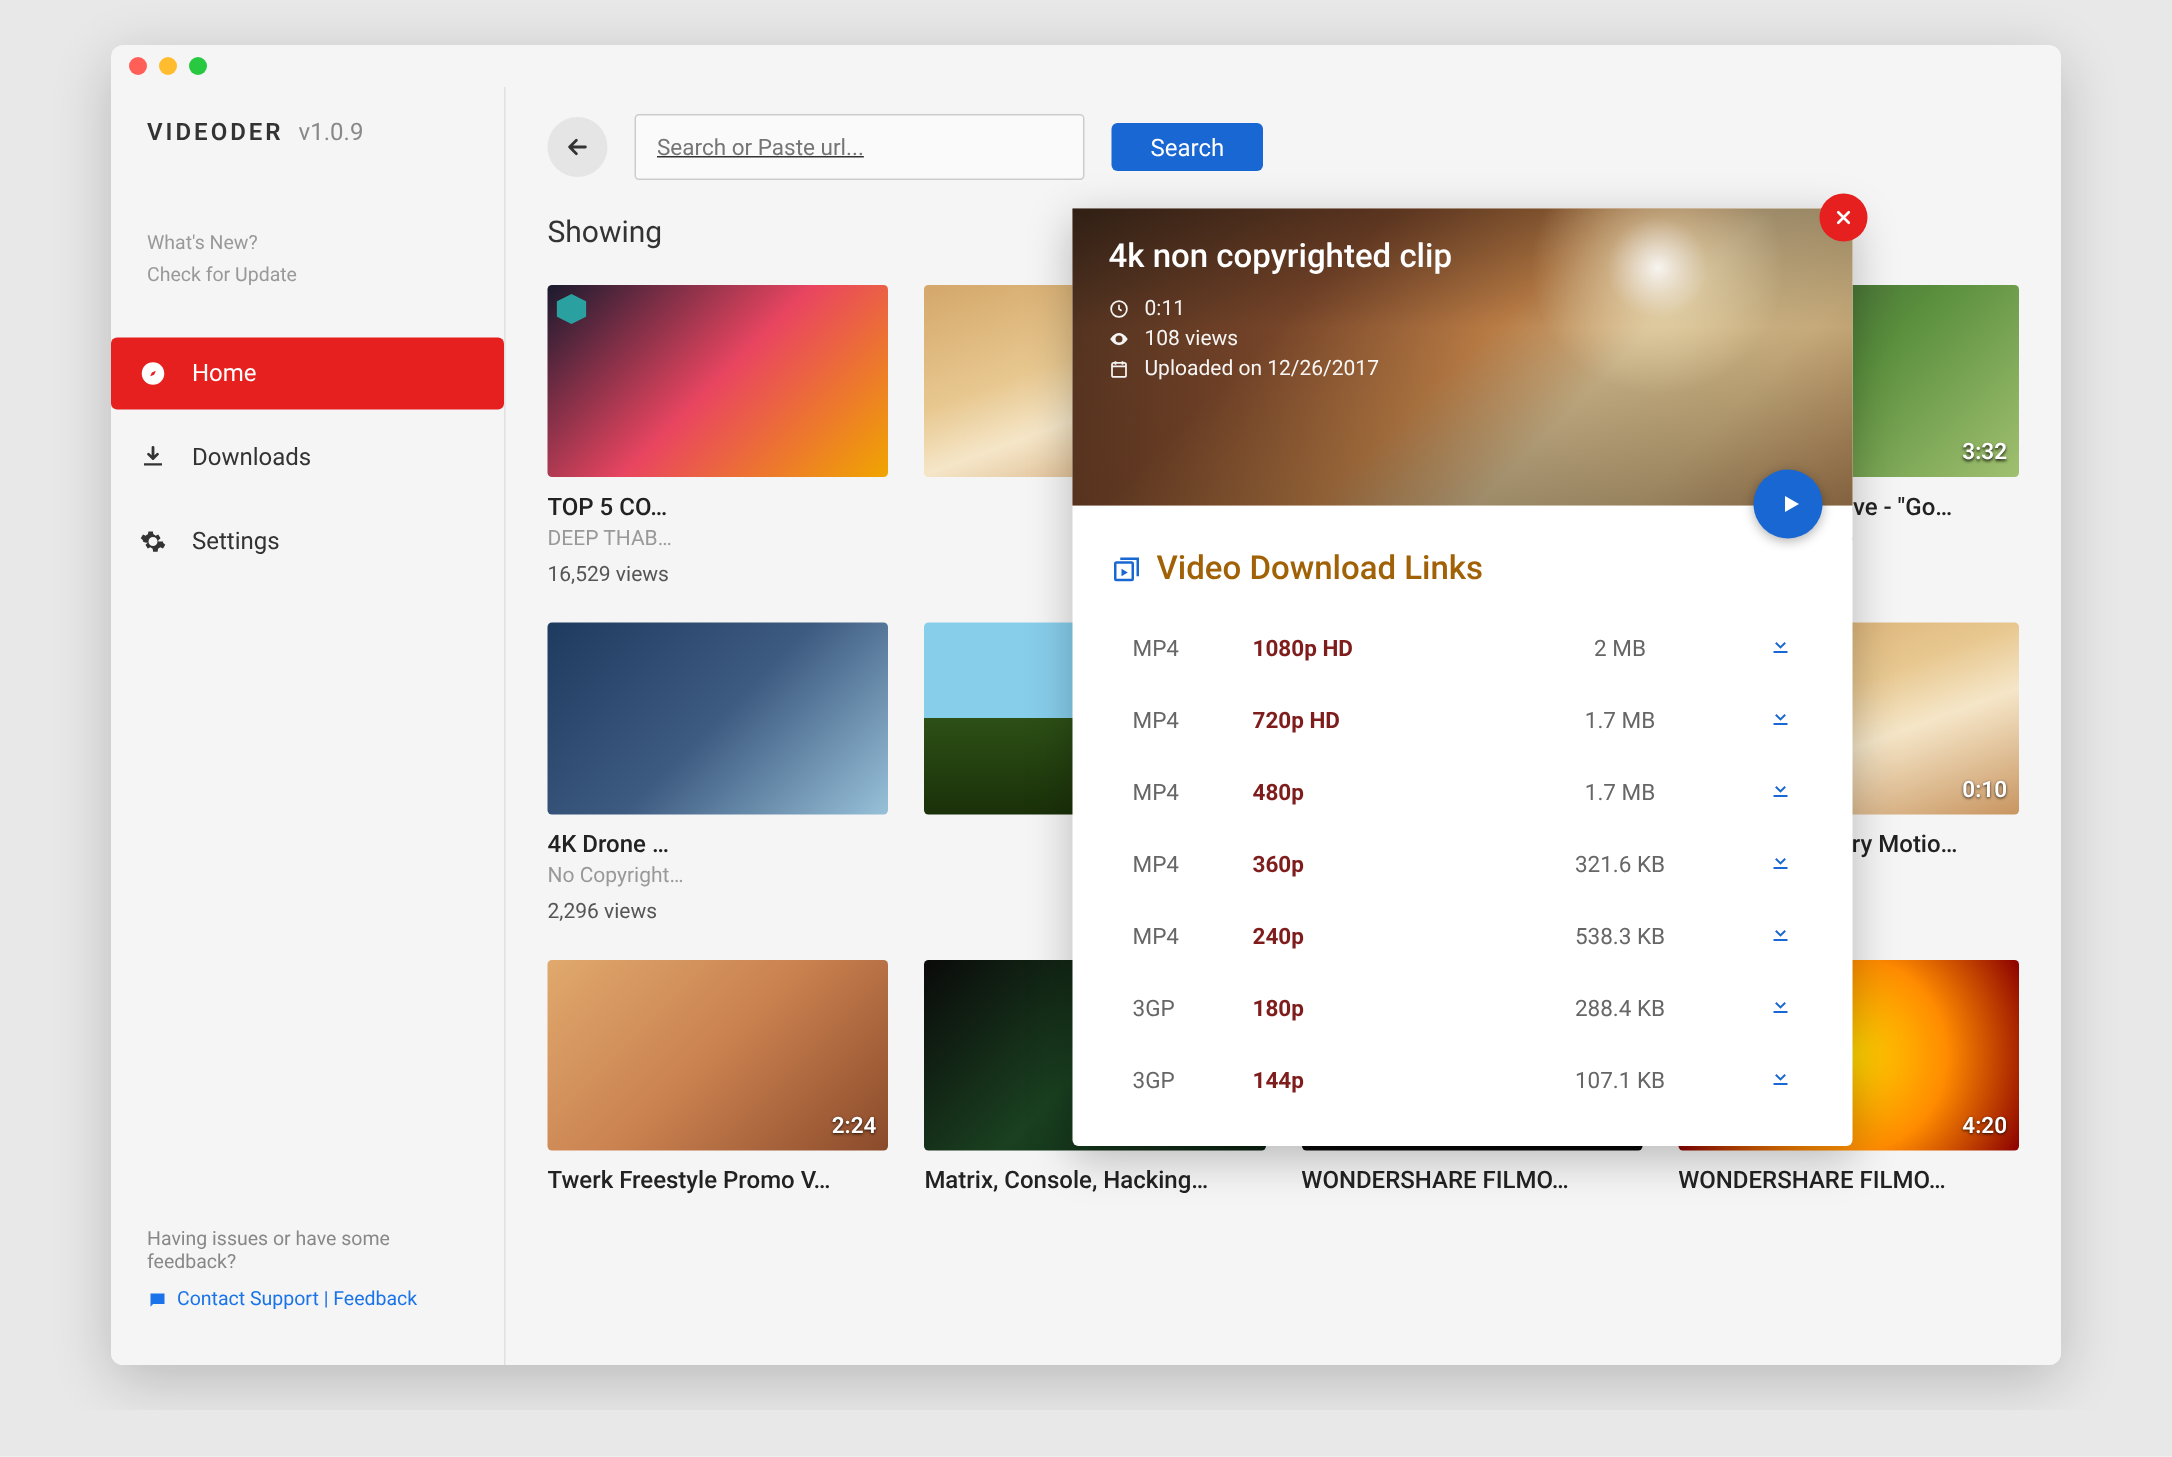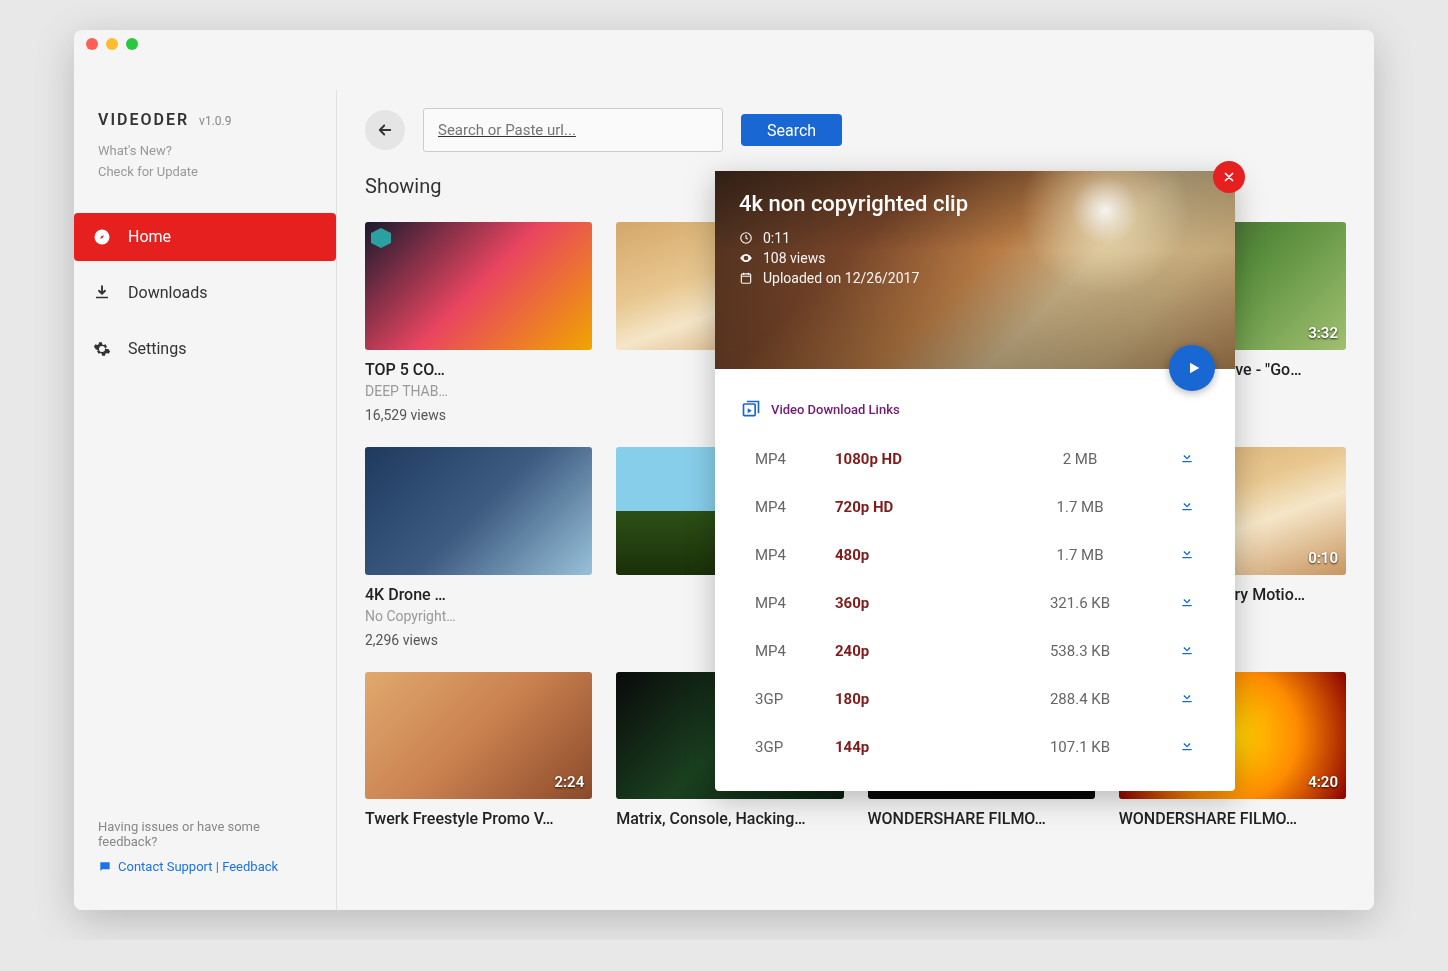--- a/index.html
+++ b/index.html
@@ -1,29 +1,29 @@
 <!DOCTYPE html>
 <html><head>
 <meta charset="utf-8">
 <style>
 * { margin: 0; padding: 0; box-sizing: border-box; font-family: -apple-system, BlinkMacSystemFont, "Segoe UI", Roboto, sans-serif; }
 body { background: #e8e8e8; padding: 30px; }
-.window { background: #f5f5f5; border-radius: 8px; width: 1300px; height: 880px; margin: 0 auto; box-shadow: 0 10px 40px rgba(0,0,0,0.2); overflow: hidden; display: flex; flex-direction: column; position: relative; gap: 32px; }
+.window { background: #f5f5f5; border-radius: 8px; width: 1300px; height: 880px; margin: 0 auto; box-shadow: 0 10px 40px rgba(0,0,0,0.2); overflow: hidden; display: flex; flex-direction: column; position: relative; }
 .titlebar { height: 28px; display: flex; align-items: center; padding: 0 12px; gap: 8px; }
 .tb-dot { width: 12px; height: 12px; border-radius: 50%; }
 .tb-red { background: #ff5f57; }
 .tb-yellow { background: #febc2e; }
 .tb-green { background: #28c840; }
 .content { flex: 1; display: flex; overflow: hidden; }
 .sidebar { width: 262px; background: #f5f5f5; display: flex; flex-direction: column; padding: 20px 0; }
 .brand { padding: 0 24px 8px; }
 .brand-row { display: flex; align-items: baseline; gap: 10px; }
 .brand-name { font-weight: 600; letter-spacing: 2px; font-size: 16px; color: #333; }
-.brand-ver { font-size: 12px; color: #888; }
-.sublinks { padding: 4px 24px 30px; font-size: 13px; color: #999; line-height: 1.6; }
+.brand-ver { font-size: 16px; color: #888; }
+.sublinks { padding: 4px 24px 30px; font-size: 13px; color: #999; line-height: 1.6; margin-top: 44px; }
 .sublink { cursor: pointer; }
 .nav { padding: 0 0; }
 .nav-item { display: flex; align-items: center; gap: 16px; padding: 14px 18px; border-radius: 4px; cursor: pointer; color: #333; font-size: 16px; margin-bottom: 8px; }
 .nav-item.active { background: #e6201f; color: #fff; }
 .nav-icon { width: 20px; height: 20px; display: flex; align-items: center; justify-content: center; }
 .nav-icon svg { width: 18px; height: 18px; }
 .spacer { flex: 1; }
 .footer { padding: 0 24px 16px; font-size: 13px; color: #888; }
 .footer-link { color: #1a73e8; margin-top: 10px; display: flex; align-items: center; gap: 6px; cursor: pointer; }
 .main { flex: 1; background: #f5f5f5; border-left: 1px solid #e0e0e0; overflow-y: auto; position: relative; }
@@ -47,21 +47,21 @@
 .modal-hero::before { content:""; position:absolute; inset:0; background: radial-gradient(circle at 75% 20%, rgba(255,255,255,0.9) 0%, rgba(255,240,200,0.4) 8%, transparent 20%), linear-gradient(180deg, rgba(0,0,0,0.35) 0%, rgba(0,0,0,0.15) 40%, rgba(0,0,0,0.35) 100%); }
 .modal-hero > * { position: relative; z-index: 1; }
 .modal-title { font-size: 22px; font-weight: 500; margin-bottom: 14px; }
 .meta-line { display: flex; align-items: center; gap: 10px; font-size: 14px; margin: 4px 0; opacity: 0.95; }
 .meta-line svg { width: 14px; height: 14px; flex-shrink: 0; }
 .close-btn { position: absolute; top: -10px; right: -10px; width: 32px; height: 32px; border-radius: 50%; background: #e6201f; display: flex; align-items: center; justify-content: center; cursor: pointer; z-index: 3; }
 .close-btn svg { width: 14px; height: 14px; }
 .play-btn { position: absolute; right: 20px; bottom: -22px; width: 46px; height: 46px; border-radius: 50%; background: #1967d2; display: flex; align-items: center; justify-content: center; cursor: pointer; z-index: 3; box-shadow: 0 2px 8px rgba(0,0,0,0.3); }
 .play-btn svg { width: 16px; height: 16px; margin-left: 3px; }
 .modal-body { padding: 30px 20px 20px; }
-.section-title { display: flex; align-items: center; gap: 10px; color: #701a75; font-size: 13px; font-weight: 500; margin-bottom: 16px; padding-left: 6px; }
+.section-title { display: flex; align-items: center; gap: 10px; color: #a16207; font-size: 22px; font-weight: 500; margin-bottom: 16px; padding-left: 6px; }
 .section-title svg { width: 20px; height: 20px; }
 .dl-row { display: grid; grid-template-columns: 80px 1fr 110px 60px; align-items: center; padding: 14px 20px; font-size: 15px; color: #666; }
 .dl-quality { font-weight: 700; color: #7f1d1d; text-align: left; }
 .dl-size { text-align: center; }
 .dl-action { text-align: right; cursor: pointer; color: #1967d2; }
 .dl-action svg { width: 16px; height: 16px; }
 
 
 .bg1 { background: linear-gradient(135deg,#1a1a2e,#e94560,#f0a500); }
 .bg2 { background: linear-gradient(135deg,#2d4a2d,#5a8f3d,#a0c070); }

